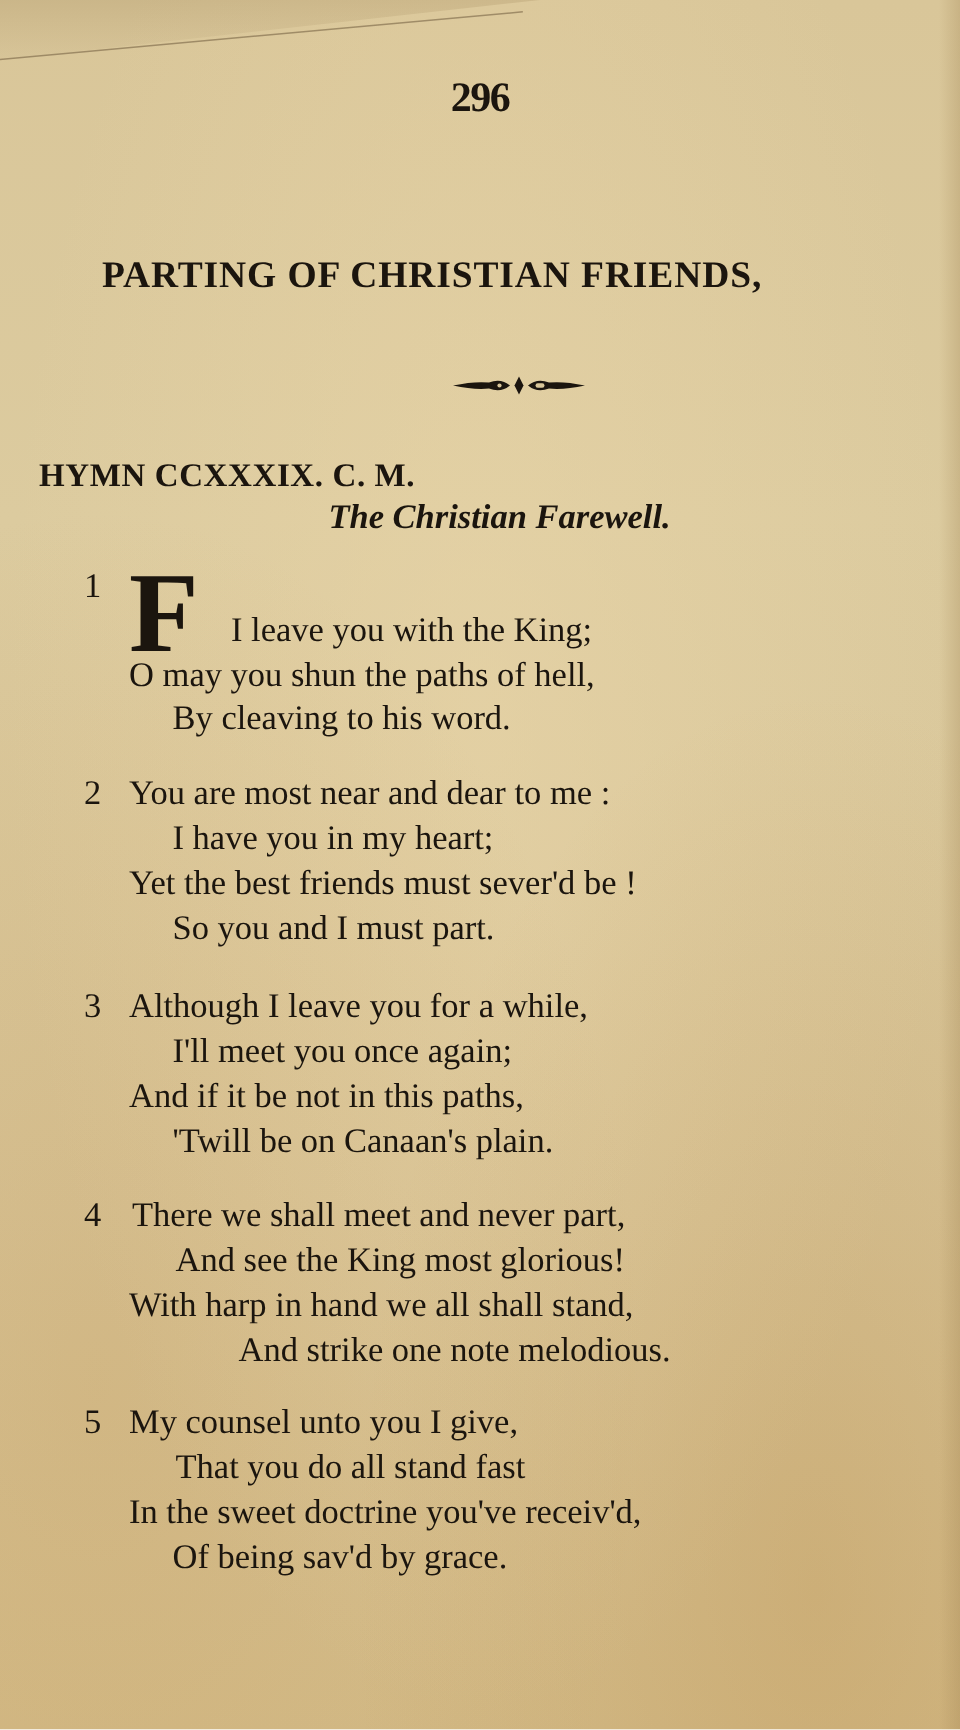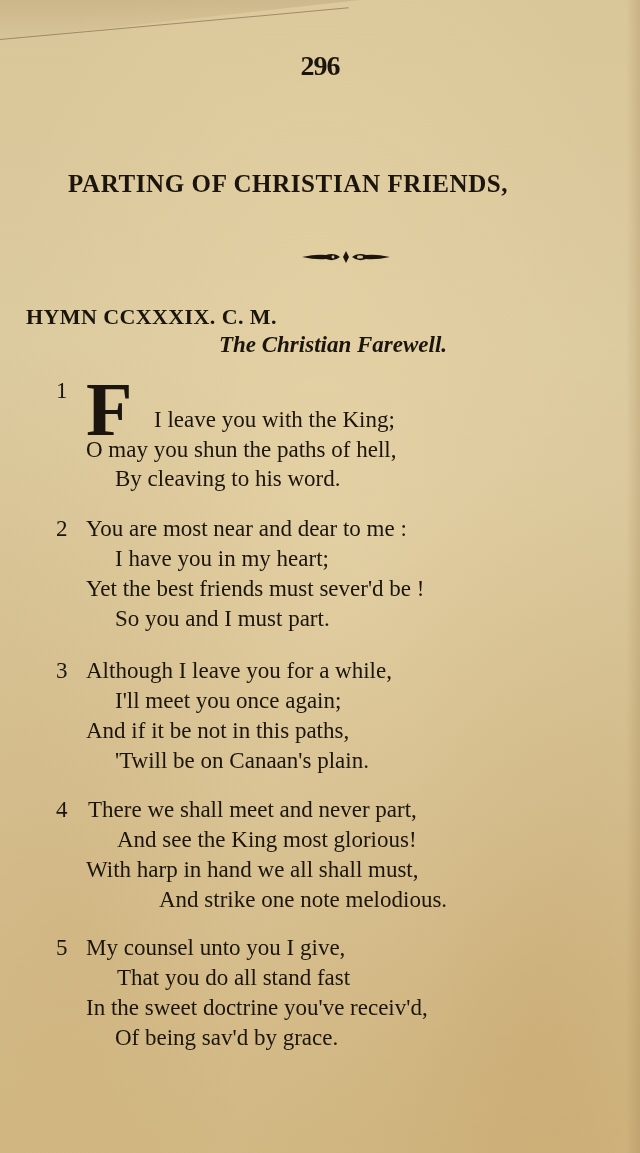--- a/index.html
+++ b/index.html
@@ -101,21 +101,21 @@
 
   <div class="vnum" style="top:656px;">3</div>
   <div class="line" style="top:656px; left:86px;">Although I leave you for a while,</div>
   <div class="line" style="top:686px; left:115px;text-align:right;">I'll meet you once again;</div>
   <div class="line" style="top:716px; left:86px;">And if it be not in this paths,</div>
   <div class="line" style="top:746px; left:115px;">'Twill be on Canaan's plain.</div>
 
   <div class="vnum" style="top:795px;">4</div>
   <div class="line" style="top:795px; left:88px;">There we shall meet and never part,</div>
   <div class="line" style="top:825px; left:117px;">And see the King most glorious!</div>
-  <div class="line" style="top:855px; left:86px;">With harp in hand we all shall must,</div>
+  <div class="line" style="top:855px; left:86px;">With harp in hand we all shall stand,</div>
   <div class="line" style="top:885px; left:115px;margin-left:44px;">And strike one note melodious.</div>
 
   <div class="vnum" style="top:933px;">5</div>
   <div class="line" style="top:933px; left:86px;">My counsel unto you I give,</div>
   <div class="line" style="top:963px; left:117px;">That you do all stand fast</div>
   <div class="line" style="top:993px; left:86px;">In the sweet doctrine you've receiv'd,</div>
   <div class="line" style="top:1023px; left:115px;">Of being sav'd by grace.</div>
 </div>
 
 </body></html>

